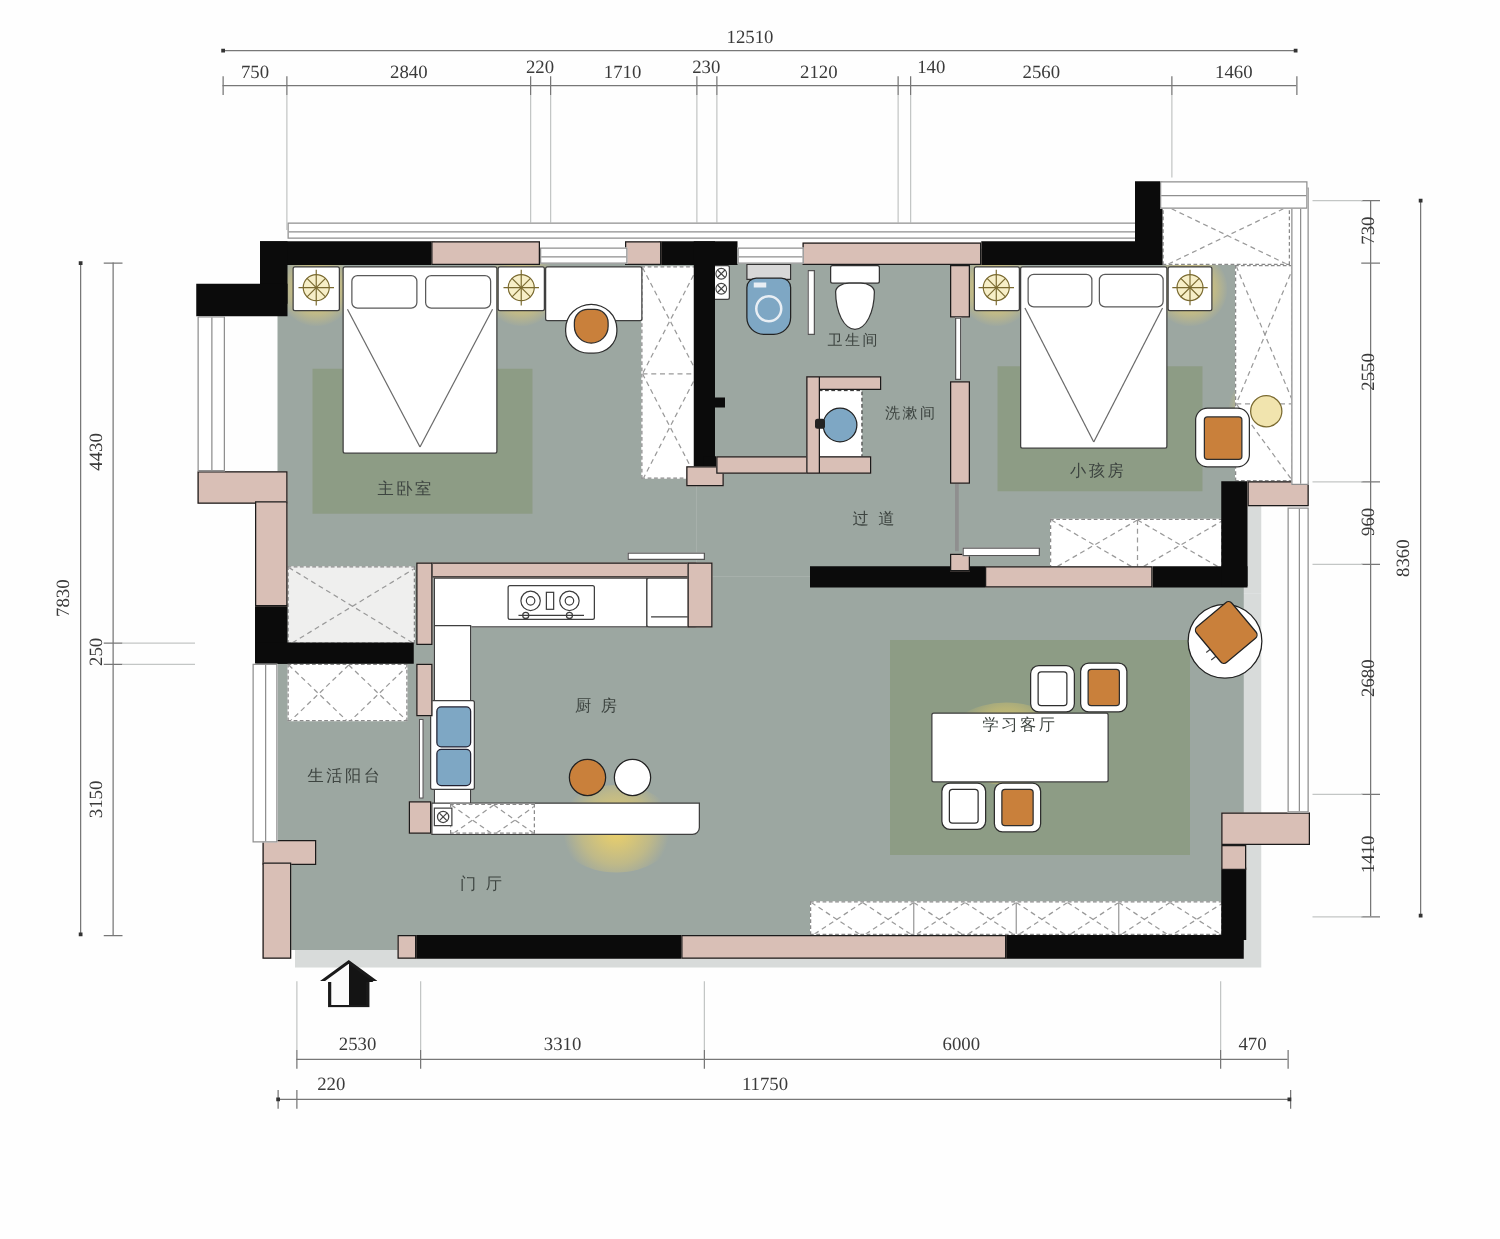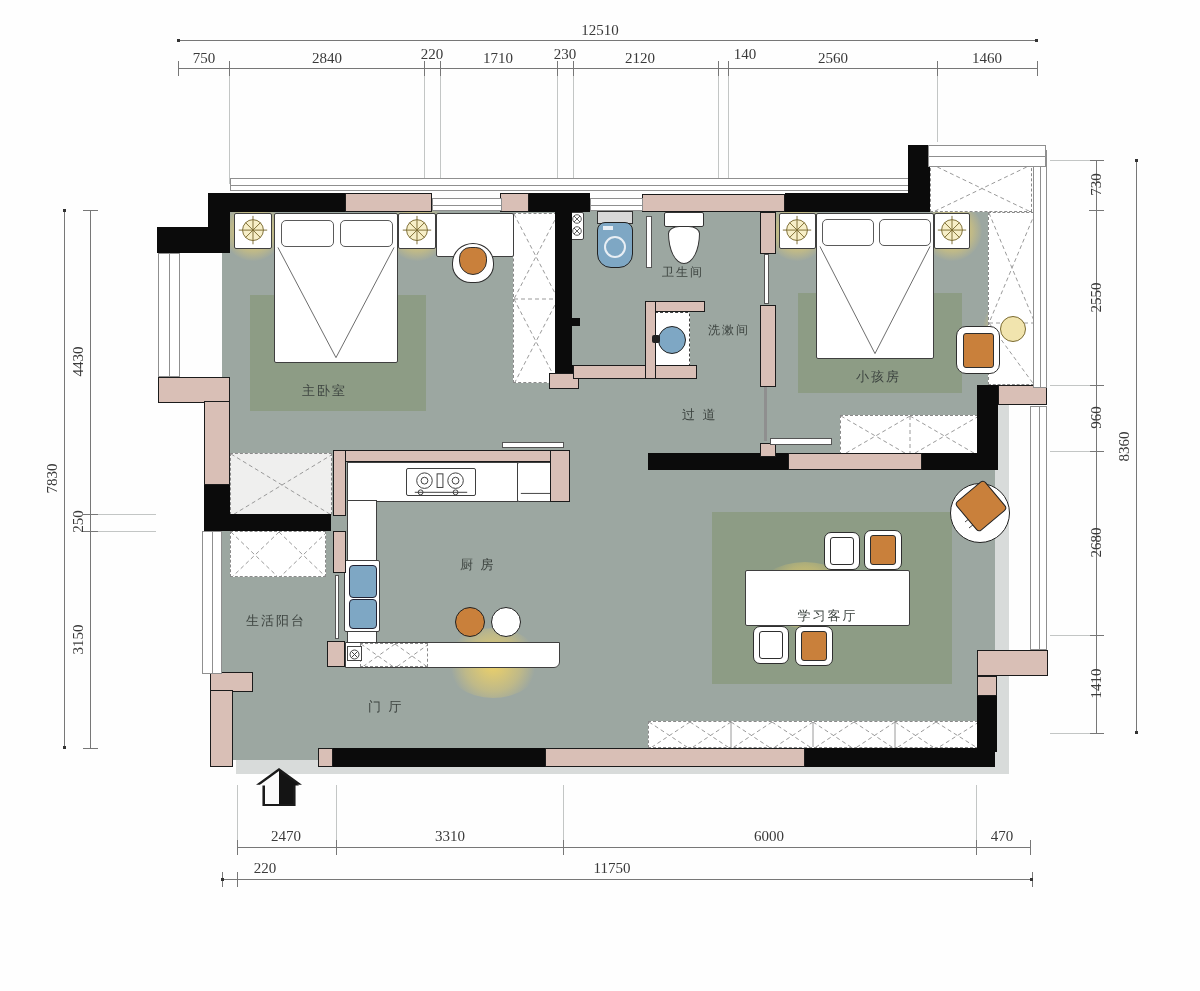--- a/index.html
+++ b/index.html
@@ -334,21 +334,21 @@
           <line x1="3.5" y1="3.5" x2="9.5" y2="9.5"></line>
           <line x1="9.5" y1="3.5" x2="3.5" y2="9.5"></line>
         </g>
       </svg>
   </div>
   <div class="abs orange" style="left:455px;top:607px;width:28px;height:28px;border:1.5px solid #222;border-radius:50%;z-index:6;"></div>
   <div class="abs" style="left:491px;top:607px;width:28px;height:28px;background:#fff;border:1.5px solid #222;border-radius:50%;z-index:6;"></div>
   <div class="leaf" style="left:502px;top:442px;width:62px;height:6px;"></div>
   <div class="leaf" style="left:335px;top:575px;width:4px;height:64px;"></div>
 
-  <div class="fw" style="left:745px;top:570px;width:165px;height:56px;display:flex;align-items:flex-end;justify-content:center;">
+  <div class="fw" style="left:745px;top:570px;width:142px;height:56px;display:flex;align-items:flex-start;justify-content:center;">
     <span class="rlabel" style="position:static;">学习客厅</span>
   </div>
   <div class="chairshell" style="left:824px;top:532px;width:36px;height:38px;"></div>
   <div class="chairin" style="left:830px;top:537px;width:24px;height:28px;background:#fff;z-index:6;"></div>
   <div class="chairshell" style="left:864px;top:530px;width:38px;height:40px;"></div>
   <div class="chairin orange" style="left:870px;top:535px;width:26px;height:30px;z-index:6;"></div>
   <div class="chairshell" style="left:753px;top:626px;width:36px;height:38px;"></div>
   <div class="chairin" style="left:759px;top:631px;width:24px;height:28px;background:#fff;z-index:6;"></div>
   <div class="chairshell" style="left:795px;top:626px;width:38px;height:40px;"></div>
   <div class="chairin orange" style="left:801px;top:631px;width:26px;height:30px;z-index:6;"></div>
@@ -384,21 +384,21 @@
     <div class="vl" style="left:573px;top:61px;height:15px;"></div>
   <div class="vl" style="left:718px;top:61px;height:15px;"></div>
     <div class="vl" style="left:728px;top:61px;height:15px;"></div>
   <div class="vl" style="left:937px;top:61px;height:15px;"></div>
     <div class="vl" style="left:1037px;top:61px;height:15px;"></div>
   <div class="dt" style="left:204px;top:50px;">750</div>
   <div class="dt" style="left:327px;top:50px;">2840</div>
   <div class="dt" style="left:432px;top:46px;">220</div>
   <div class="dt" style="left:498px;top:50px;">1710</div>
   <div class="dt" style="left:565px;top:46px;">230</div>
-  <div class="dt" style="left:640px;top:50px;">2120</div>
+  <div class="dt" style="left:655px;top:50px;">2120</div>
   <div class="dt" style="left:745px;top:46px;">140</div>
   <div class="dt" style="left:833px;top:50px;">2560</div>
   <div class="dt" style="left:987px;top:50px;">1460</div>
 
   <div class="vl" style="left:64px;top:210px;height:538px;"></div>
   <div class="dot" style="left:63px;top:209px;"></div>
     <div class="dot" style="left:63px;top:746px;"></div>
   <div class="dtv" style="left:52px;top:479px;">7830</div>
   <div class="vl" style="left:90px;top:210px;height:538px;"></div>
   <div class="hl" style="left:83px;top:210px;width:15px;"></div>
@@ -436,21 +436,21 @@
   <div class="hl" style="left:237px;top:847px;width:793px;"></div>
   <div class="vl" style="left:237px;top:840px;height:15px;"></div>
   <div class="vl" style="left:336px;top:840px;height:15px;"></div>
   <div class="vl" style="left:563px;top:840px;height:15px;"></div>
   <div class="vl" style="left:976px;top:840px;height:15px;"></div>
   <div class="vl" style="left:1030px;top:840px;height:15px;"></div>
   <div class="ext" style="left:237px;top:785px;width:1px;height:55px;"></div>
   <div class="ext" style="left:336px;top:785px;width:1px;height:55px;"></div>
   <div class="ext" style="left:563px;top:785px;width:1px;height:55px;"></div>
   <div class="ext" style="left:976px;top:785px;width:1px;height:55px;"></div>
-  <div class="dt" style="left:286px;top:828px;">2470</div>
+  <div class="dt" style="left:286px;top:828px;">2530</div>
   <div class="dt" style="left:450px;top:828px;">3310</div>
   <div class="dt" style="left:769px;top:828px;">6000</div>
   <div class="dt" style="left:1002px;top:828px;">470</div>
   <div class="hl" style="left:222px;top:879px;width:810px;"></div>
   <div class="vl" style="left:222px;top:872px;height:15px;"></div>
   <div class="vl" style="left:237px;top:872px;height:15px;"></div>
   <div class="vl" style="left:1032px;top:872px;height:15px;"></div>
   <div class="dot" style="left:221px;top:878px;"></div>
     <div class="dot" style="left:1030px;top:878px;"></div>
   <div class="dt" style="left:265px;top:860px;">220</div>

